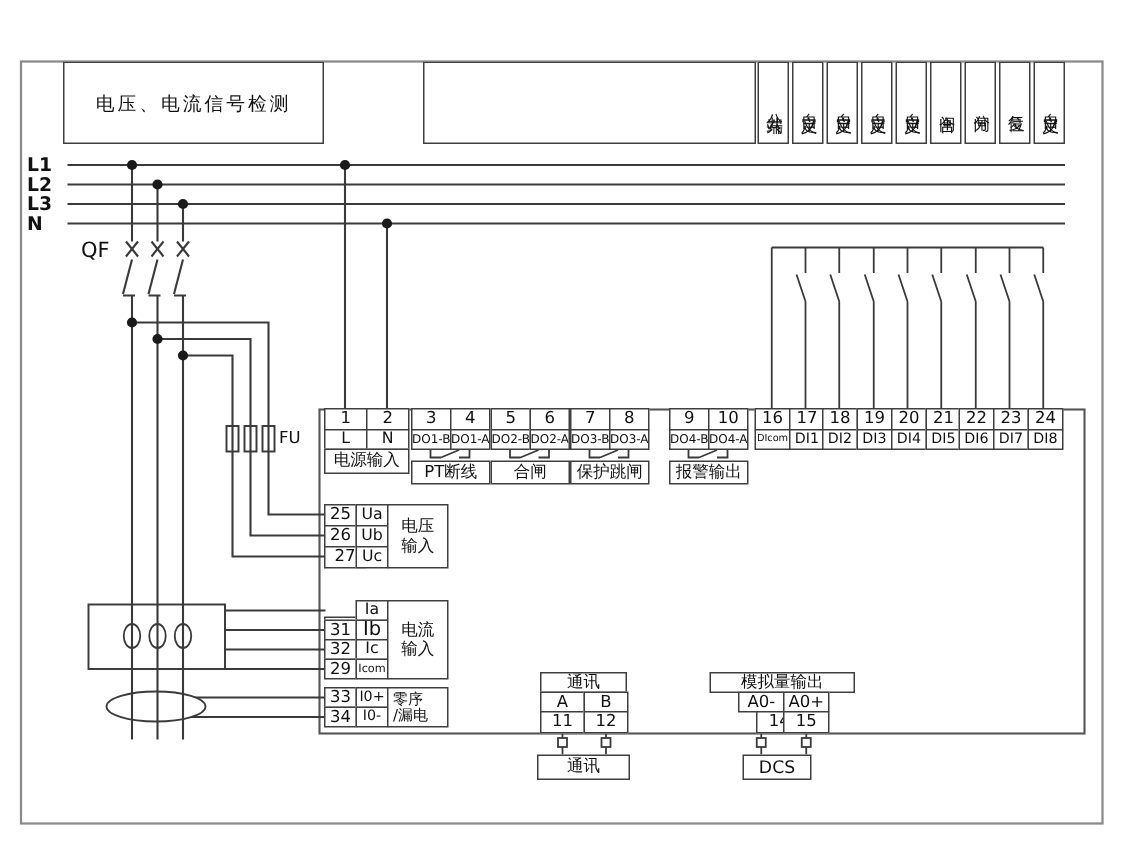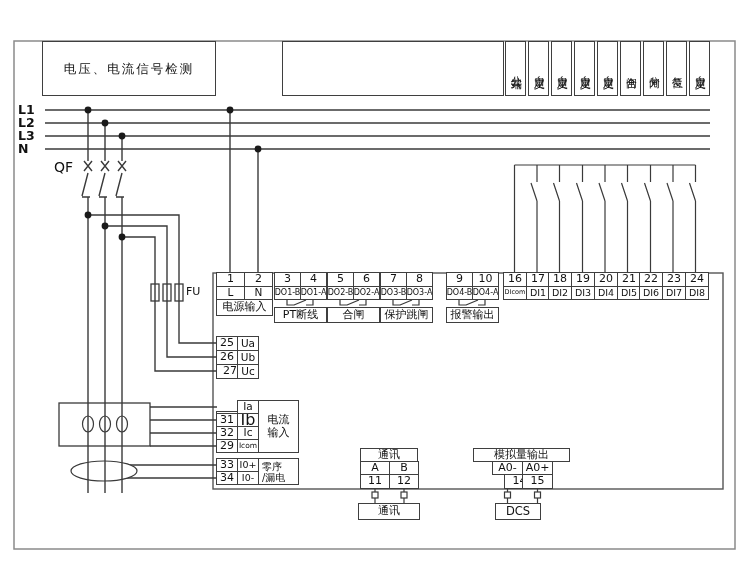--- a/index.html
+++ b/index.html
@@ -180,24 +180,25 @@
     <div class="cell" style="left: 662px; top: 272px; width: 24px; height: 15px;">23</div>
     <div class="cell" style="left: 662px; top: 286px; width: 24px; height: 14px; font-size: 9.5px;">DI7</div>
     <div class="cell" style="left: 685px; top: 272px; width: 24px; height: 15px;">24</div>
     <div class="cell" style="left: 685px; top: 286px; width: 24px; height: 14px; font-size: 9.5px;">DI8</div>
     <div class="cell" style="left: 216px; top: 336px; width: 22px; height: 15px;">25</div>
     <div class="cell" style="left: 237px; top: 336px; width: 22px; height: 15px; font-size: 10.5px;">Ua</div>
     <div class="cell" style="left: 216px; top: 350px; width: 22px; height: 15px;">26</div>
     <div class="cell" style="left: 237px; top: 350px; width: 22px; height: 15px; font-size: 10.5px;">Ub</div>
     <div class="cell" style="left: 216px; top: 364px; width: 28px; height: 15px; text-align: right;">27</div>
     <div class="cell" style="left: 237px; top: 364px; width: 22px; height: 15px; font-size: 10.5px;">Uc</div>
+    <div class="cell wrap" style="left: 258px; top: 336px; width: 41px; height: 43px; font-size: 11px; padding: 0px 8px;">电压输入</div>
     <div class="cell" style="left: 216px; top: 400px; width: 44px; height: 14px; margin-top: 11px;">30</div>
     <div class="cell" style="left: 237px; top: 400px; width: 22px; height: 14px; font-size: 10.5px;">Ia</div>
     <div class="cell" style="left: 216px; top: 413px; width: 22px; height: 14px;">31</div>
-    <div class="cell" style="left: 237px; top: 413px; width: 22px; height: 14px; font-size: 16px;">Ib</div>
+    <div class="cell" style="left: 237px; top: 413px; width: 22px; height: 14px; font-size: 13px;">Ib</div>
     <div class="cell" style="left: 216px; top: 426px; width: 22px; height: 14px;">32</div>
     <div class="cell" style="left: 237px; top: 426px; width: 22px; height: 14px; font-size: 10.5px;">Ic</div>
     <div class="cell" style="left: 216px; top: 439px; width: 22px; height: 14px;">29</div>
     <div class="cell" style="left: 237px; top: 439px; width: 22px; height: 14px; font-size: 7.5px;">Icom</div>
     <div class="cell wrap" style="left: 258px; top: 400px; width: 41px; height: 53px; font-size: 11px; padding: 0px 8px;">电流输入</div>
     <div class="cell" style="left: 216px; top: 458px; width: 22px; height: 14px;">33</div>
     <div class="cell" style="left: 237px; top: 458px; width: 22px; height: 14px; font-size: 9.5px;">I0+</div>
     <div class="cell" style="left: 216px; top: 471px; width: 22px; height: 14px;">34</div>
     <div class="cell" style="left: 237px; top: 471px; width: 22px; height: 14px; font-size: 9.5px;">I0-</div>
     <div class="cell two" style="left: 258px; top: 458px; width: 41px; height: 27px; font-size: 10px; padding-left: 3px;">

